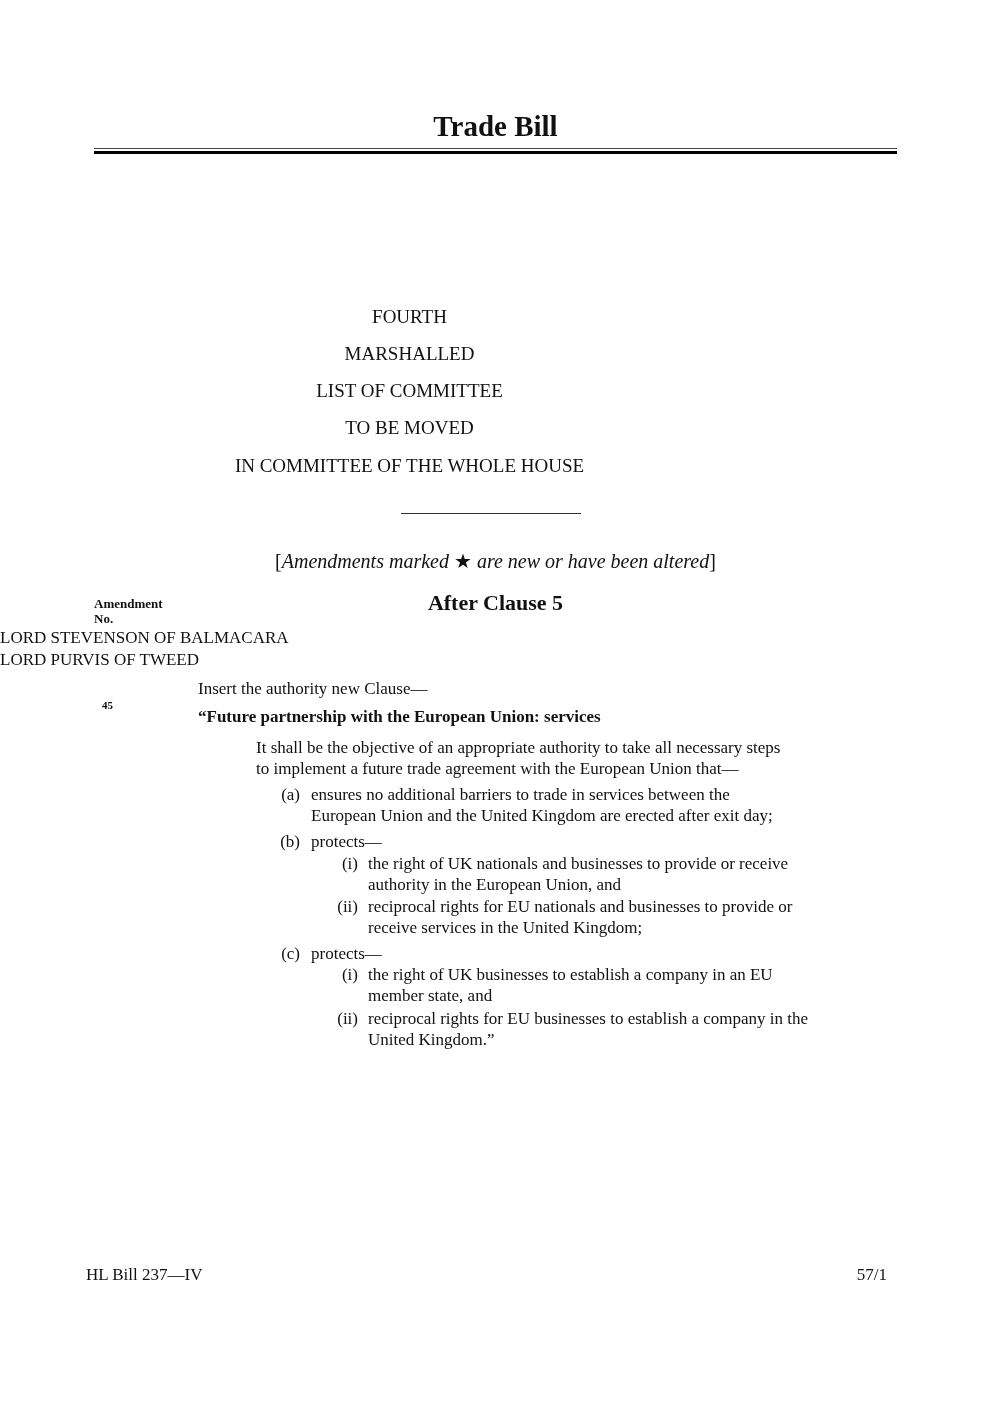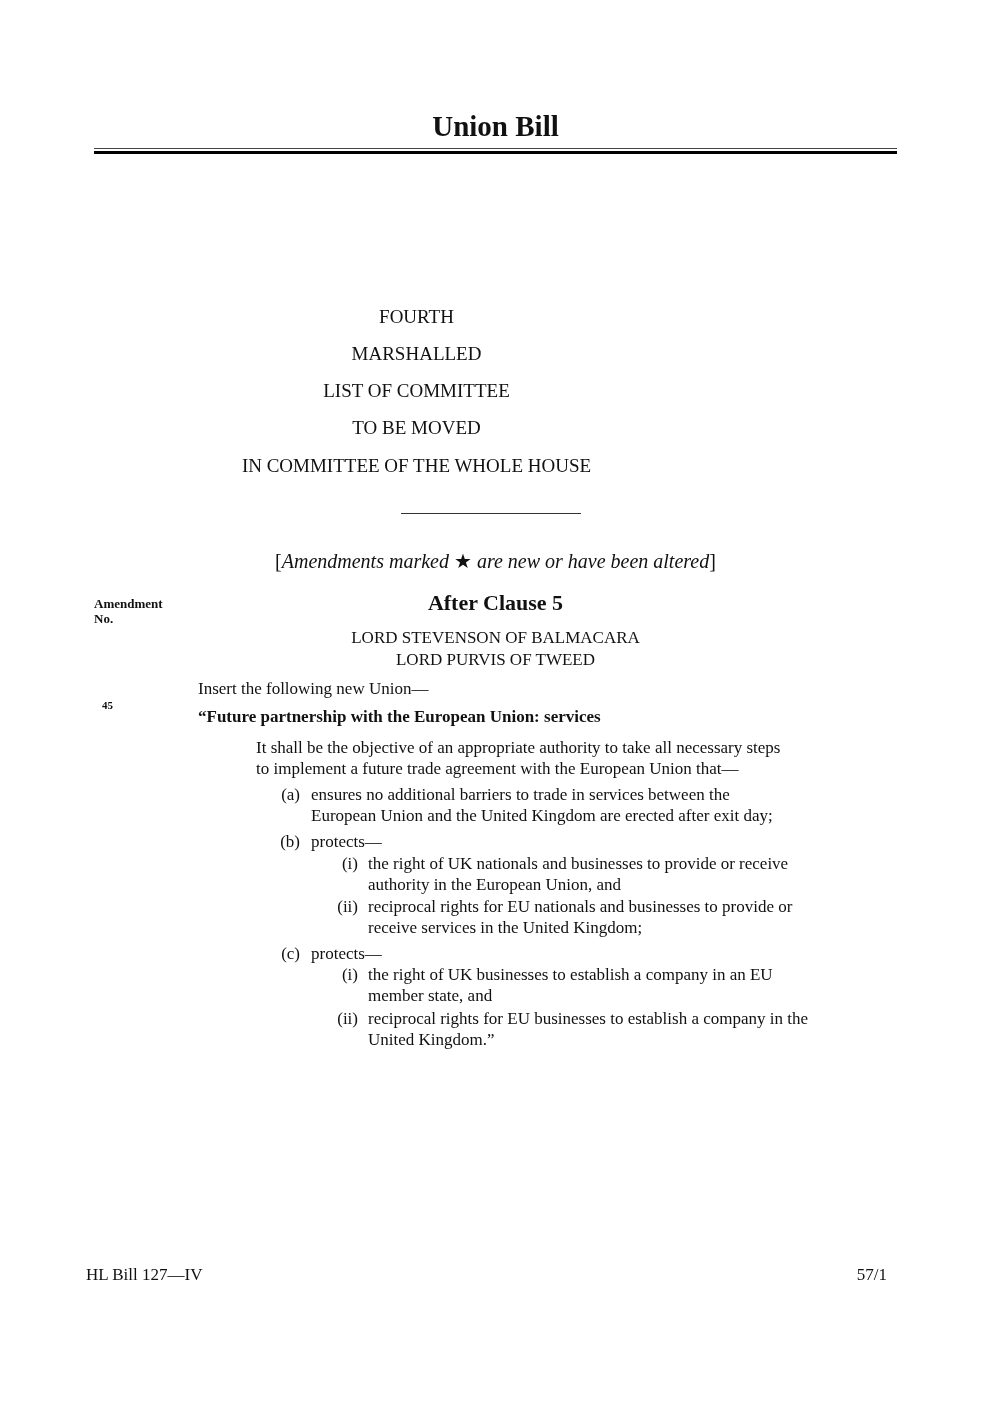--- a/index.html
+++ b/index.html
@@ -8,46 +8,46 @@
       font-family: "Liberation Serif", "DejaVu Serif", serif; color: #111;
     }
     .abs { position: absolute; }
     .title {
       left: 0; width: 991px; top: 106px; text-align: center;
       font-size: 29px; font-weight: bold; line-height: 40px;
     }
     .rule-thin { left: 94px; width: 803px; top: 148px; height: 1px; background: #444; }
     .rule-thick { left: 94px; width: 803px; top: 151px; height: 3px; background: #000; }
     .heading-line {
-      left: 12px; width: 809px; text-align: center; font-size: 19px; line-height: 24px;
+      left: 5px; width: 809px; text-align: center; font-size: 19px; line-height: 24px;
     }
     .short-rule { left: 401px; width: 180px; top: 513px; height: 1px; background: #333; }
     .note {
       left: 0; width: 991px; top: 549px; text-align: center; font-size: 20px; line-height: 24px;
     }
     .note i { font-style: italic; }
     .amend-label {
       left: 94px; top: 596px; font-size: 13px; font-weight: bold; line-height: 15px;
     }
     .section-heading {
       left: 0; width: 991px; top: 591px; text-align: center; font-size: 22px; font-weight: bold; line-height: 24px;
     }
     .sponsor {
-      left: 0; width: 991px; text-align: center; font-size: 17px; line-height: 20px;
+      left: 0; width: 991px; font-size: 17px; line-height: 20px;
     }
     .amend-no { left: 102px; top: 678px; font-size: 11px; font-weight: bold; line-height: 22px; margin-top: 16px; }
     .text { font-size: 17px; line-height: 21px; }
     .justify { text-align: justify; text-align-last: left; }
     .bold { font-weight: bold; }
     .label-r { text-align: right; }
   </style>
 </head>
 <body>
 
-<div class="abs title">Union Bill</div>
+<div class="abs title">Trade Bill</div>
 <div class="abs rule-thin"></div>
 <div class="abs rule-thick"></div>
 
 <div class="abs heading-line" style="top:305px;">FOURTH</div>
 <div class="abs heading-line" style="top:342px;">MARSHALLED</div>
 <div class="abs heading-line" style="top:379px;">LIST OF COMMITTEE</div>
 <div class="abs heading-line" style="top:416px;">TO BE MOVED</div>
 <div class="abs heading-line" style="top:454px;">IN COMMITTEE OF THE WHOLE HOUSE</div>
 <div class="abs short-rule"></div>
 
@@ -59,21 +59,21 @@
   <div>Amendment</div>
   <div>No.</div>
 </div>
 
 <div class="abs section-heading">After Clause 5</div>
 <div class="abs sponsor" style="top:628px;">LORD STEVENSON OF BALMACARA</div>
 <div class="abs sponsor" style="top:650px;">LORD PURVIS OF TWEED</div>
 
 <div class="abs amend-no">45</div>
 
-<div class="abs text" style="left:198px; top:678px;">Insert the following new Union—</div>
+<div class="abs text" style="left:198px; top:678px;">Insert the authority new Clause—</div>
 
 <div class="abs text bold" style="left:198px; top:706px;">“Future partnership with the European Union: services</div>
 
 <div class="abs text justify" style="left:256px; width:641px; top:737px;">It shall be the objective of an appropriate authority to take all necessary steps</div>
 <div class="abs text" style="left:256px; top:758px;">to implement a future trade agreement with the European Union that—</div>
 
 <div class="abs text label-r" style="left:262px; width:38px; top:784px;">(a)</div>
 <div class="abs text justify" style="left:311px; width:586px; top:784px;">ensures no additional barriers to trade in services between the</div>
 <div class="abs text" style="left:311px; top:805px;">European Union and the United Kingdom are erected after exit day;</div>
 
@@ -92,14 +92,14 @@
 <div class="abs text" style="left:311px; top:943px;">protects—</div>
 
 <div class="abs text label-r" style="left:300px; width:58px; top:964px;">(i)</div>
 <div class="abs text justify" style="left:368px; width:529px; top:964px;">the right of UK businesses to establish a company in an EU</div>
 <div class="abs text" style="left:368px; top:985px;">member state, and</div>
 
 <div class="abs text label-r" style="left:300px; width:58px; top:1008px;">(ii)</div>
 <div class="abs text justify" style="left:368px; width:529px; top:1008px;">reciprocal rights for EU businesses to establish a company in the</div>
 <div class="abs text" style="left:368px; top:1029px;">United Kingdom.”</div>
 
-<div class="abs text" style="left:86px; top:1264px;">HL Bill 127—IV</div>
+<div class="abs text" style="left:86px; top:1264px;">HL Bill 237—IV</div>
 <div class="abs text" style="right:104px; top:1264px;">57/1</div>
 
 </body></html>

